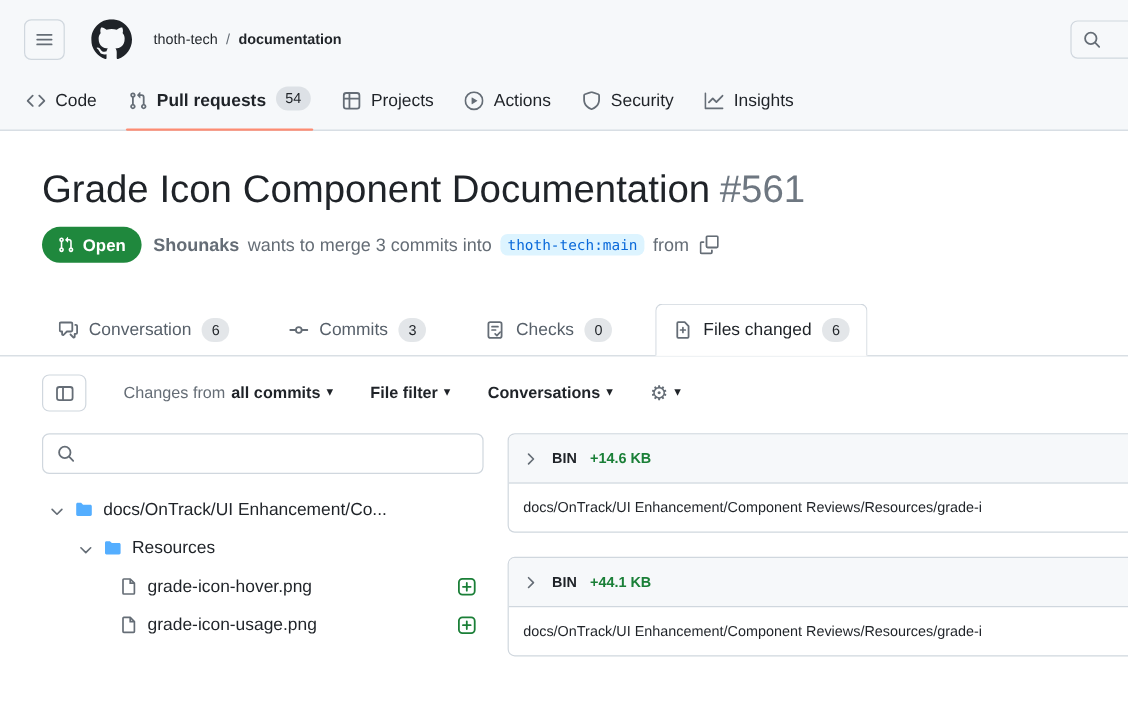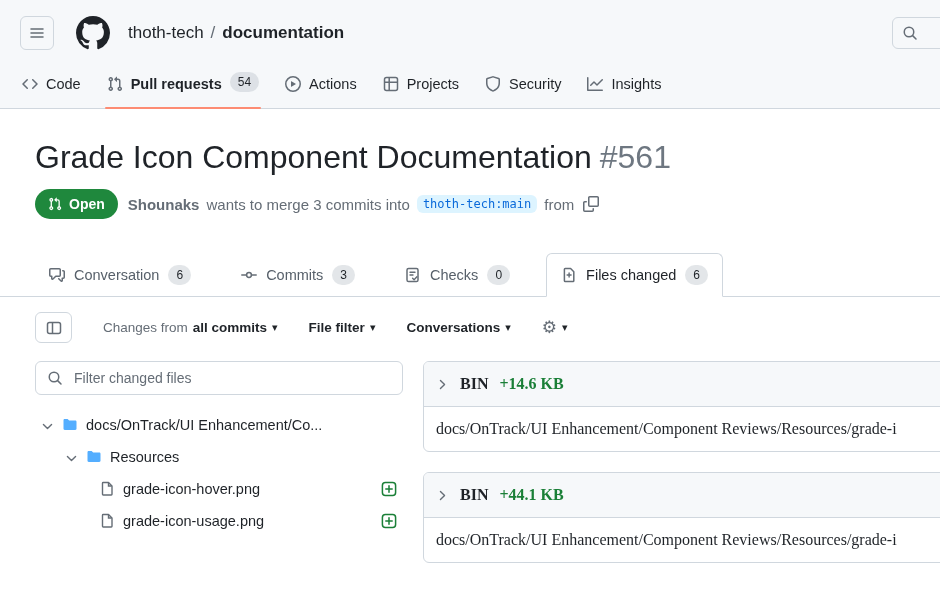--- a/index.html
+++ b/index.html
@@ -14,21 +14,21 @@
   .icon svg { display: block; }
 
   
   .gh-header { background: #f6f8fa; border-bottom: 1px solid #d0d7de; }
   .top-row { display: flex; align-items: center; gap: 14px; padding: 16px 20px 10px 20px; }
   .icon-btn {
     width: 34px; height: 34px; display: flex; align-items: center; justify-content: center;
     background: #f6f8fa; border: 1px solid #d0d7de; border-radius: 6px; color: #656d76; cursor: pointer;
   }
   .gh-logo { color: #1f2328; display: flex; cursor: pointer; margin-left: 8px; }
-  .breadcrumb { display: flex; align-items: center; gap: 7px; font-size: 17px; margin-left: 4px; }
+  .breadcrumb { display: flex; align-items: center; gap: 7px; font-size: 12px; margin-left: 4px; }
   .breadcrumb a { color: #1f2328; text-decoration: none; cursor: pointer; }
   .breadcrumb .sep { color: #656d76; }
   .breadcrumb .repo { font-weight: 700; }
   .header-search {
     margin-left: auto; margin-right: -152px; width: 180px; height: 32px;
     border: 1px solid #d0d7de; border-radius: 6px; background: #f6f8fa;
     display: flex; align-items: center; gap: 8px; padding: 0 9px; color: #656d76; cursor: text;
   }
 
   
@@ -113,21 +113,21 @@
 
   .diffs { flex: 1; min-width: 0; }
   .file-box {
     width: 600px; border: 1px solid #d0d7de; border-radius: 6px; background: #fff;
     overflow: hidden; margin-bottom: 20px;
   }
   .file-box-header {
     display: flex; align-items: center; gap: 11px; padding: 13px 12px;
     background: #f6f8fa; border-bottom: 1px solid #d0d7de; cursor: pointer; color: #656d76;
   }
-  .mono { font-family: Liberation Serif, serif; font-size: 16px; }
+  .mono { font-family: Liberation Sans, sans-serif; font-size: 12px; }
   .bin-label { color: #1f2328; font-weight: 700; }
   .bin-size { color: #1a7f37; font-weight: 700; }
   .file-box-path { padding: 13px 12px; color: #1f2328; white-space: nowrap; }
 </style>
 </head>
 <body>
 
 <div class="app">
 
   <header class="gh-header">
@@ -175,33 +175,33 @@
             <svg width="16" height="16" viewBox="0 0 16 16">
               <path fill="currentColor" d="M1.5 3.25a2.25 2.25 0 1 1 3 2.122v5.256a2.251 2.251 0 1 1-1.5 0V5.372A2.25 2.25 0 0 1 1.5 3.25Zm5.677-.177L9.573.677A.25.25 0 0 1 10 .854V2.5h1A2.5 2.5 0 0 1 13.5 5v5.628a2.251 2.251 0 1 1-1.5 0V5a1 1 0 0 0-1-1h-1v1.646a.25.25 0 0 1-.427.177L7.177 3.427a.25.25 0 0 1 0-.354ZM3.75 2.5a.75.75 0 1 0 0 1.5.75.75 0 0 0 0-1.5Zm0 9.5a.75.75 0 1 0 0 1.5.75.75 0 0 0 0-1.5Zm8.25.75a.75.75 0 1 0 1.5 0 .75.75 0 0 0-1.5 0Z"></path>
             </svg>
           </span>
         <span>Pull requests</span>
         <span class="counter">54</span>
       </a>
       <a class="nav-item">
         <span class="icon">
             <svg width="16" height="16" viewBox="0 0 16 16">
-              <path fill="currentColor" d="M8 0a8 8 0 1 1 0 16A8 8 0 0 1 8 0ZM1.5 8a6.5 6.5 0 1 0 13 0 6.5 6.5 0 0 0-13 0Zm4.879-2.773 4.264 2.559a.25.25 0 0 1 0 .428l-4.264 2.559A.25.25 0 0 1 6 10.559V5.442a.25.25 0 0 1 .379-.215Z"></path>
-            </svg>
-          </span>
-        <span>Actions</span>
-      </a>
-      <a class="nav-item">
-        <span class="icon">
-            <svg width="16" height="16" viewBox="0 0 16 16">
               <rect x="1.5" y="1.5" width="13" height="13" rx="2" fill="none" stroke="currentColor" stroke-width="1.5"></rect>
               <path d="M6.2 1.5v13M1.5 6.2h13" stroke="currentColor" stroke-width="1.5" fill="none"></path>
             </svg>
           </span>
         <span>Projects</span>
+      </a>
+      <a class="nav-item">
+        <span class="icon">
+            <svg width="16" height="16" viewBox="0 0 16 16">
+              <path fill="currentColor" d="M8 0a8 8 0 1 1 0 16A8 8 0 0 1 8 0ZM1.5 8a6.5 6.5 0 1 0 13 0 6.5 6.5 0 0 0-13 0Zm4.879-2.773 4.264 2.559a.25.25 0 0 1 0 .428l-4.264 2.559A.25.25 0 0 1 6 10.559V5.442a.25.25 0 0 1 .379-.215Z"></path>
+            </svg>
+          </span>
+        <span>Actions</span>
       </a>
       <a class="nav-item">
         <span class="icon">
             <svg width="16" height="16" viewBox="0 0 16 16">
               <path fill="currentColor" d="M7.467.133a1.748 1.748 0 0 1 1.066 0l5.25 1.68A1.75 1.75 0 0 1 15 3.48V7c0 1.566-.32 3.182-1.303 4.682-.983 1.498-2.585 2.813-5.032 3.855a1.697 1.697 0 0 1-1.33 0c-2.447-1.042-4.049-2.357-5.032-3.855C1.32 10.182 1 8.566 1 7V3.48a1.75 1.75 0 0 1 1.217-1.667Zm.61 1.429a.25.25 0 0 0-.153 0l-5.25 1.68a.25.25 0 0 0-.174.238V7c0 1.358.275 2.666 1.057 3.86.784 1.194 2.121 2.34 4.366 3.297a.196.196 0 0 0 .154 0c2.245-.956 3.582-2.104 4.366-3.298C13.225 9.666 13.5 8.36 13.5 7V3.48a.251.251 0 0 0-.174-.237l-5.25-1.68Z"></path>
             </svg>
           </span>
         <span>Security</span>
       </a>
       <a class="nav-item">
@@ -320,21 +320,20 @@
     <div class="content">
 
       <aside class="file-tree">
         <div class="filter-box">
           <span class="icon">
               <svg width="16" height="16" viewBox="0 0 16 16">
                 <circle cx="7" cy="7" r="4.75" fill="none" stroke="currentColor" stroke-width="1.5"></circle>
                 <path d="M10.6 10.6 14 14" stroke="currentColor" stroke-width="1.5" stroke-linecap="round" fill="none"></path>
               </svg>
             </span>
-          <input placeholder="Filter changed files" style="">
         </div>
 
         <div class="tree">
           <div class="tree-row">
             <span class="icon chev">
                 <svg width="13" height="13" viewBox="0 0 16 16">
                   <path d="M3 5.5 8 10.5 13 5.5" fill="none" stroke="currentColor" stroke-width="1.7" stroke-linecap="round" stroke-linejoin="round"></path>
                 </svg>
               </span>
             <span class="icon">

